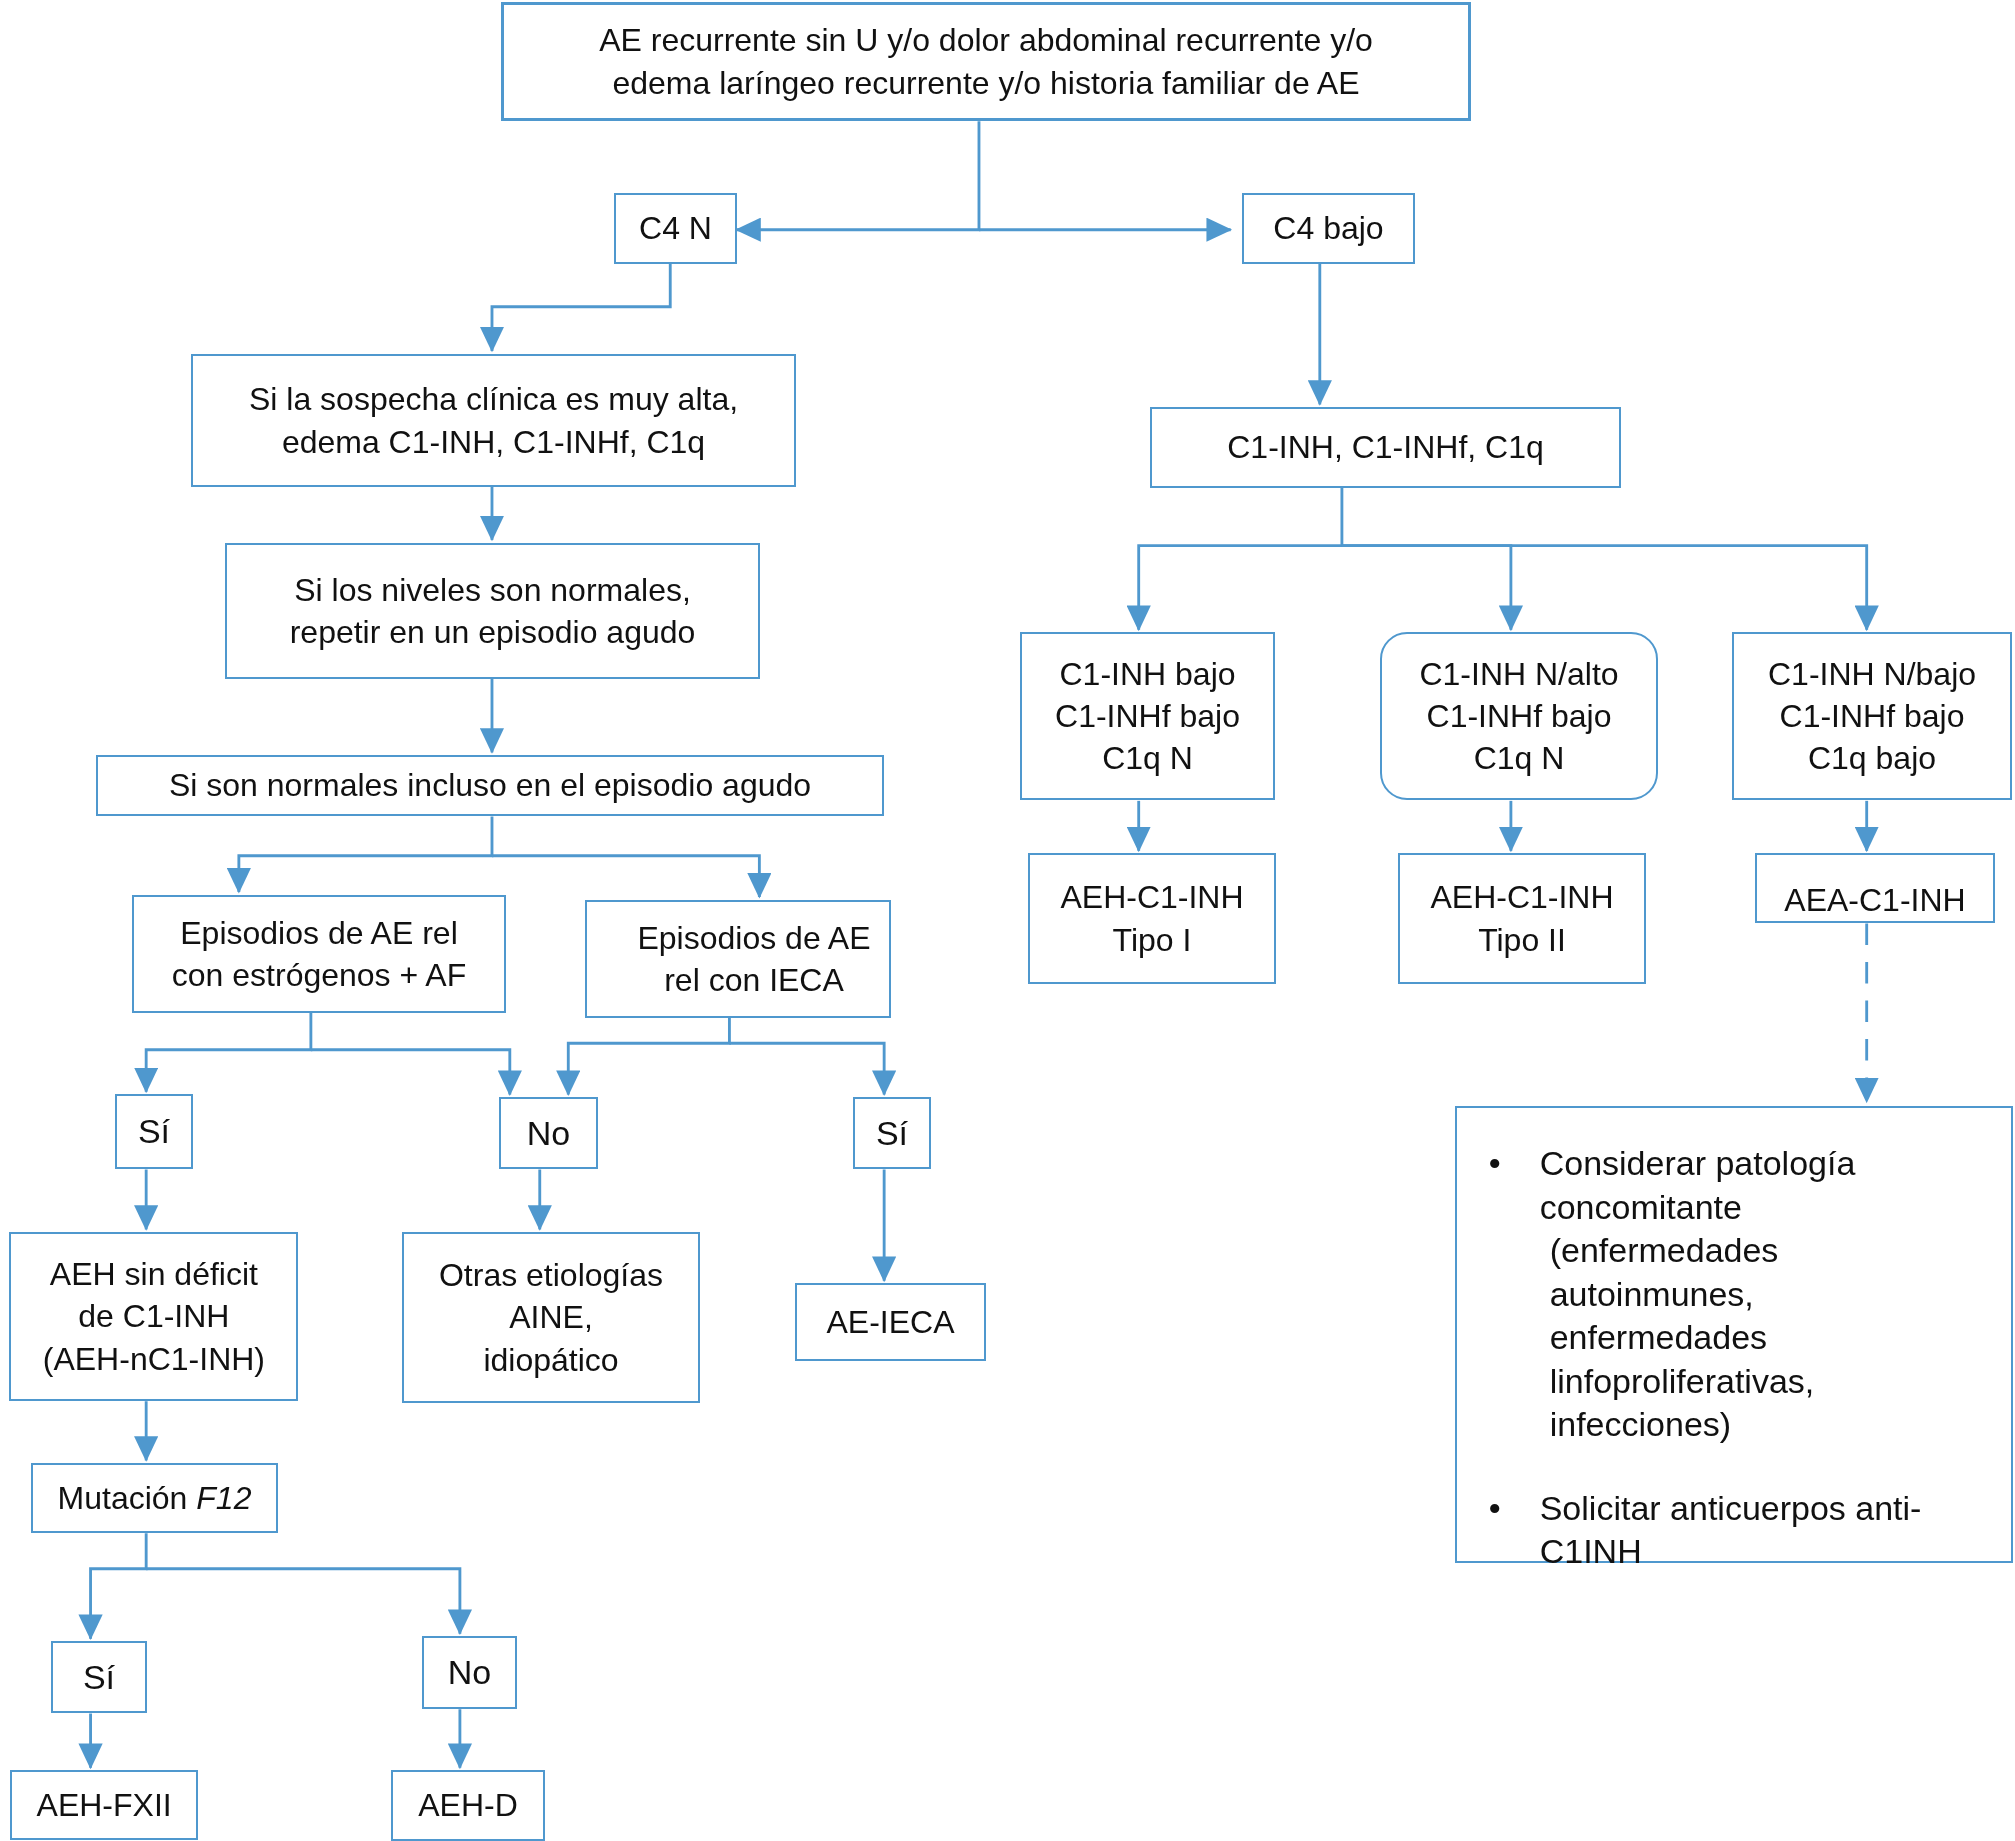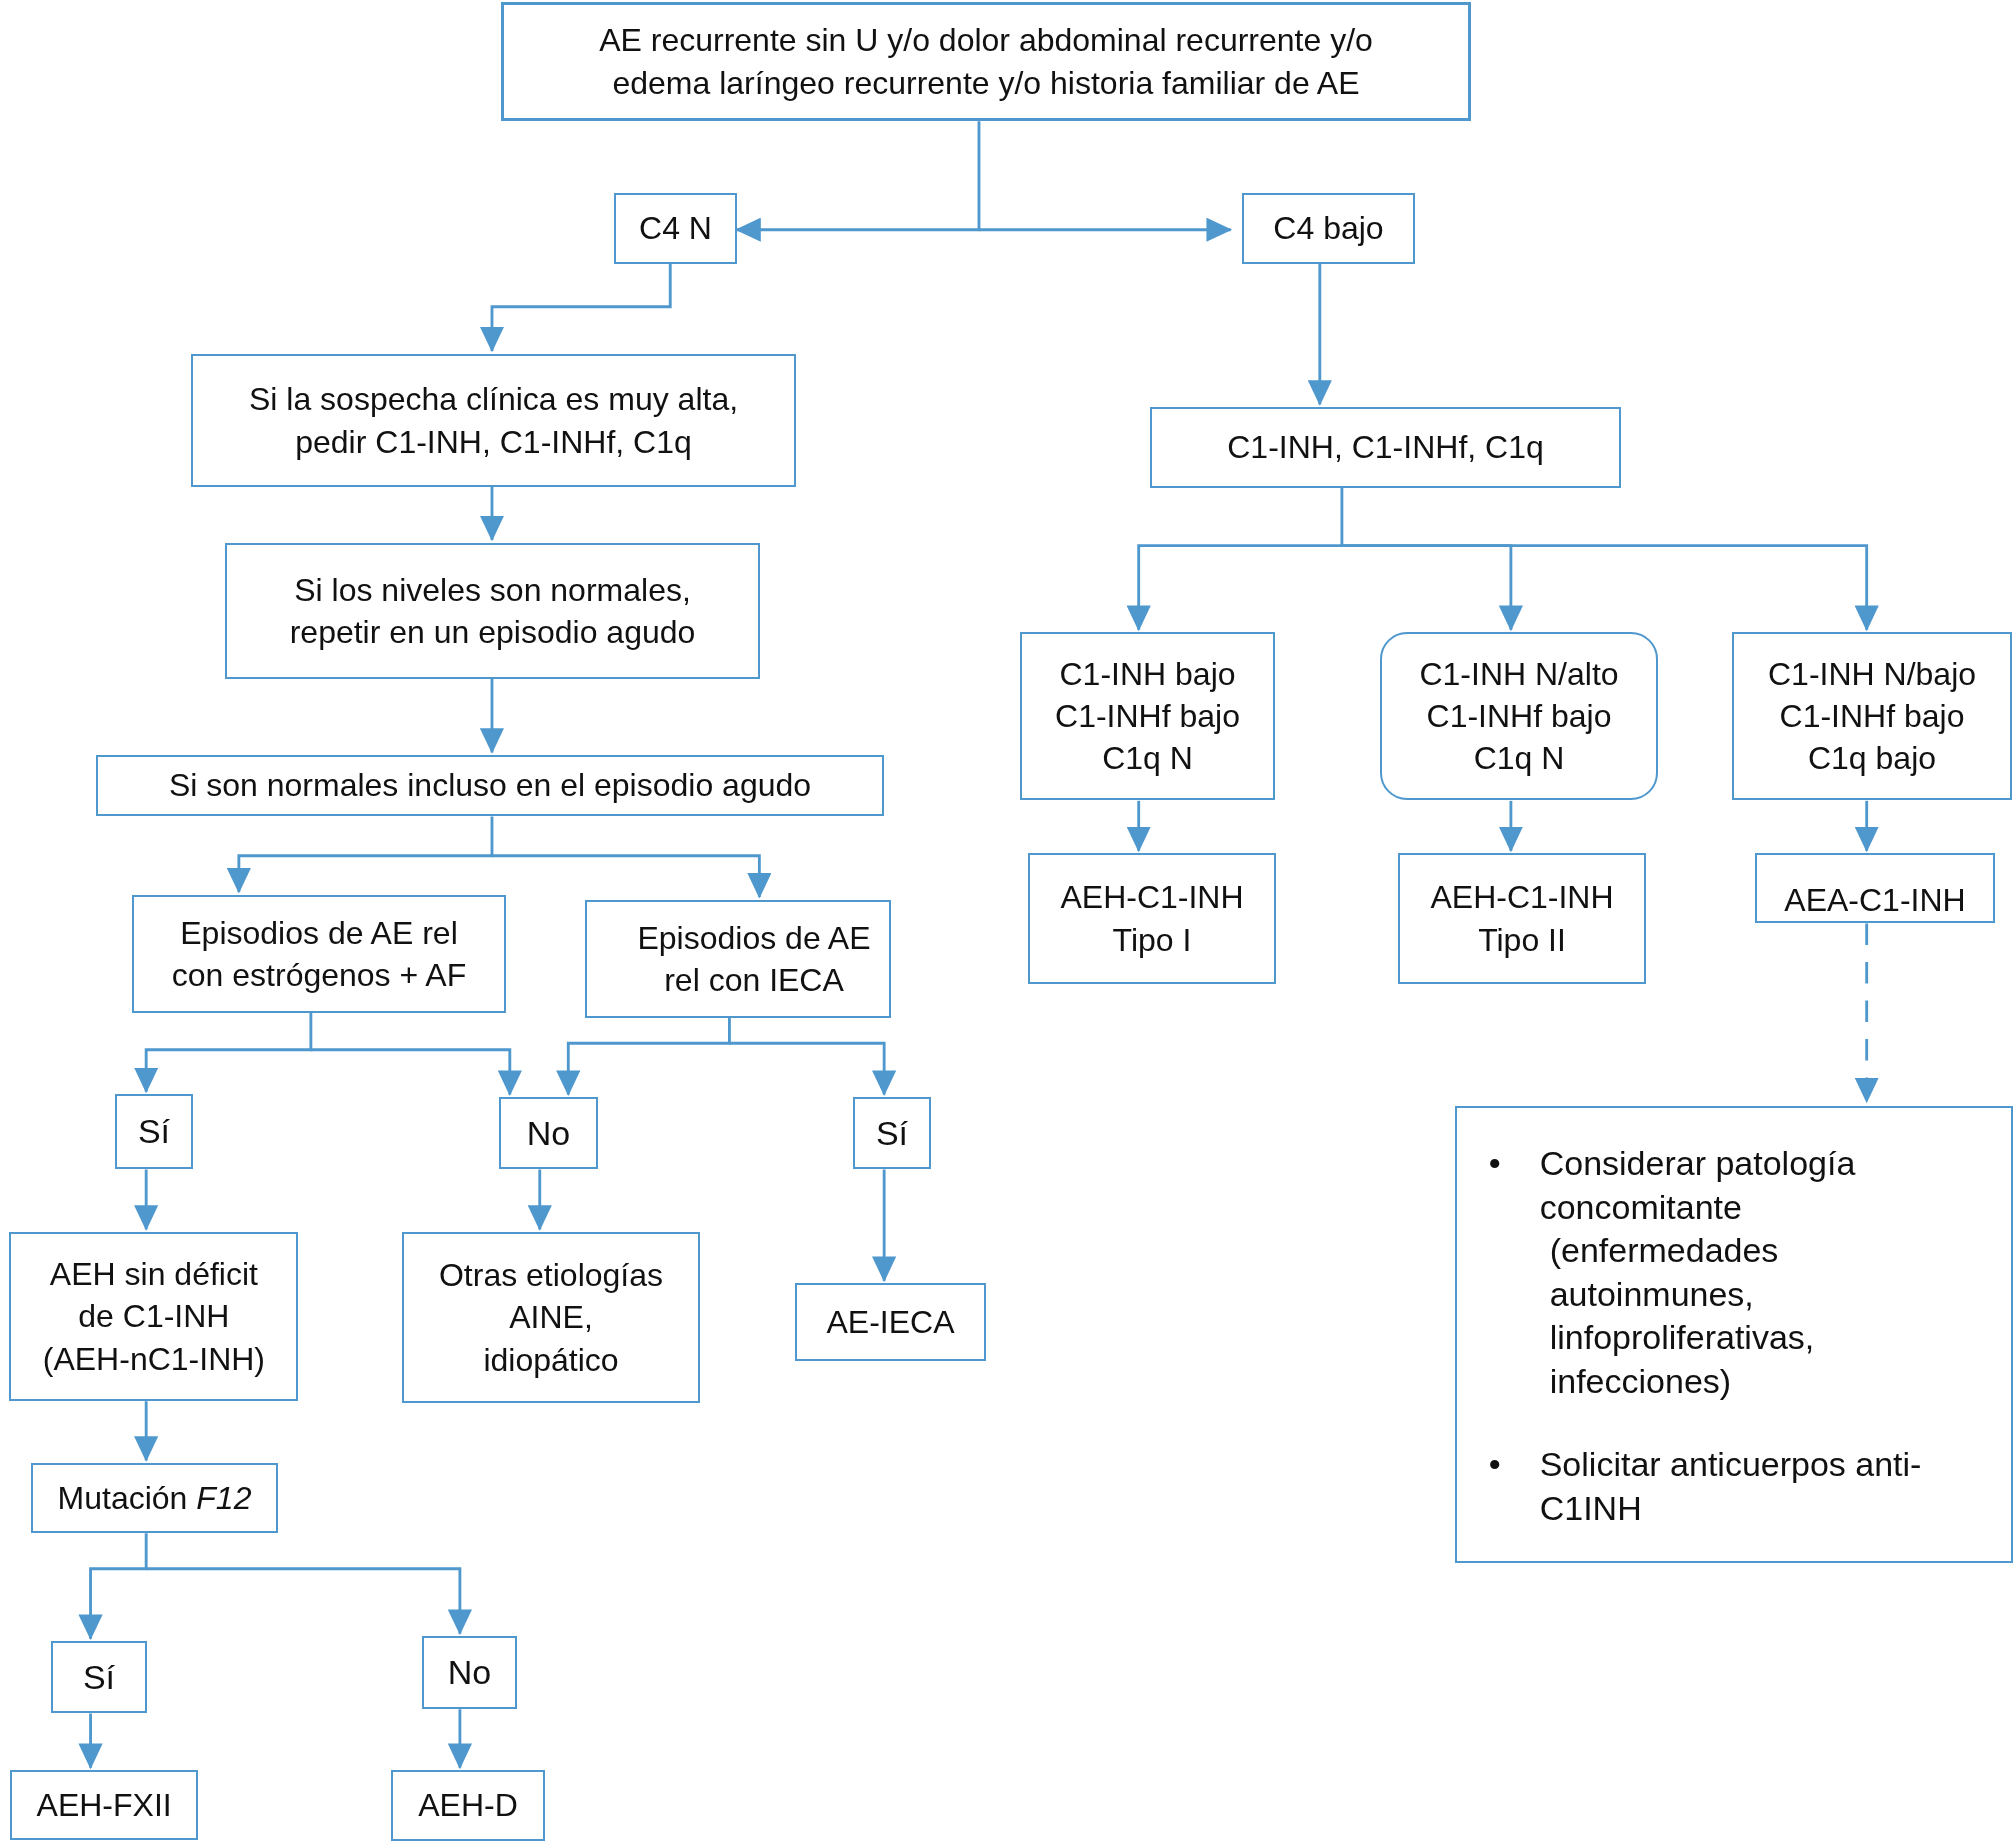--- a/index.html
+++ b/index.html
@@ -94,21 +94,21 @@
   <div class="node" style="left:606px;top:193px;width:123px;height:71px;">
     <span class="line">C4 N</span>
   </div>
 
   <div class="node" style="left:1234px;top:193px;width:173px;height:71px;">
     <span class="line">C4 bajo</span>
   </div>
 
   <div class="node" style="left:183px;top:354px;width:605px;height:133px;">
     <span class="line">Si la sospecha clínica es muy alta,</span>
-    <span class="line">pedir C1-INH, C1-INHf, C1q</span>
+    <span class="line">edema C1-INH, C1-INHf, C1q</span>
   </div>
 
   <div class="node" style="left:217px;top:543px;width:535px;height:136px;">
     <span class="line">Si los niveles son normales,</span>
     <span class="line">repetir en un episodio agudo</span>
   </div>
 
   <div class="node" style="left:88px;top:755px;width:788px;height:61px;">
     <span class="line">Si son normales incluso en el episodio agudo</span>
   </div>
@@ -208,20 +208,21 @@
   </div>
 
   <div class="bullets" style="left:1455px;top:1106px;width:558px;height:457px;">
     <div class="bullet-item">
       <span class="bullet-dot">•</span>
       <span class="bullet-lines">
         <span class="line">Considerar patología</span>
         <span class="line">concomitante</span>
         <span class="line indent">(enfermedades</span>
         <span class="line indent">autoinmunes,</span>
+        <span class="line indent">enfermedades</span>
         <span class="line indent">linfoproliferativas,</span>
         <span class="line indent">infecciones)</span>
       </span>
     </div>
     <div class="bullet-item">
       <span class="bullet-dot">•</span>
       <span class="bullet-lines">
         <span class="line">Solicitar anticuerpos anti-</span>
         <span class="line">C1INH</span>
       </span>

